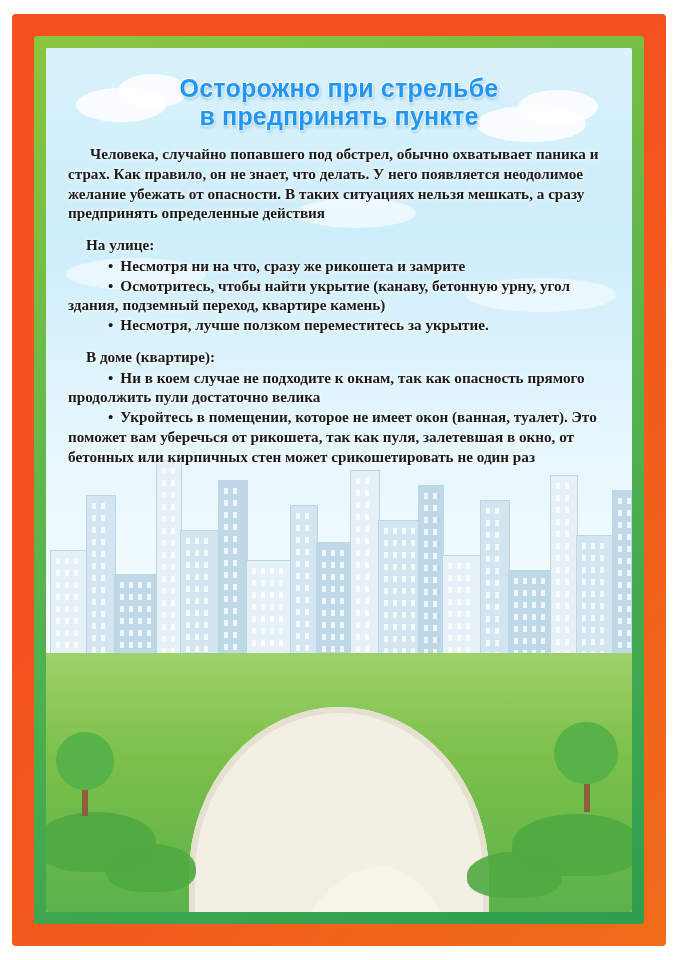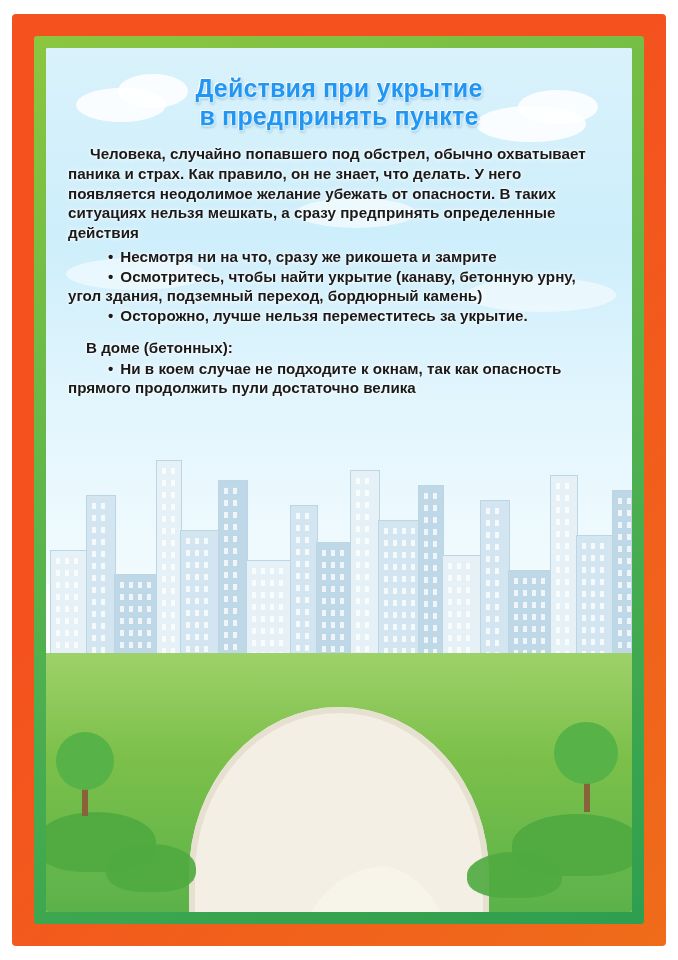--- a/index.html
+++ b/index.html
@@ -167,20 +167,21 @@
 
   .body-text {
     font-size: 15.2px;
     line-height: 1.30;
     font-weight: bold;
     color: #1a1a1a;
     text-shadow: 0 0 3px rgba(255,255,255,.95), 0 0 6px rgba(255,255,255,.9);
   }
   .para {
     margin: 0 0 4px 0;
+    font-family: Liberation Serif, serif;
   }
   .para.indent {
     text-indent: 22px;
   }
   .section-head {
     margin: 12px 0 1px 0;
     text-indent: 18px;
   }
   .bullet {
     margin: 0;
@@ -785,33 +786,35 @@
       <div class="tree-trunk" style="left:36px; bottom:96px; height:40px;"></div>
       <div class="tree-top" style="left:10px; bottom:122px; width:58px; height:58px;"></div>
       <div class="tree-trunk" style="right:42px; bottom:100px; height:44px;"></div>
       <div class="tree-top" style="right:14px; bottom:128px; width:64px; height:62px;"></div>
     </div>
 
     <div class="content">
 
       <div class="title-wrap">
         <div class="title">
-          <span>Действия при укрытие</span>
+          <span>Осторожно при стрельбе</span>
           <span class="line2">в предпринять пункте</span>
         </div>
       </div>
 
       <div class="body-text">
 
         <p class="para indent">Человека, случайно попавшего под обстрел, обычно охватывает паника и страх. Как правило, он не знает, что делать. У него появляется неодолимое желание убежать от опасности. В таких ситуациях нельзя мешкать, а сразу предпринять определенные действия</p>
 
+        <p class="para section-head">На улице:</p>
         <p class="para bullet"><span class="dot">•</span><span>Несмотря ни на что, сразу же рикошета и замрите</span></p>
-        <p class="para bullet"><span class="dot">•</span><span>Осмотритесь, чтобы найти укрытие (канаву, бетонную урну, угол здания, подземный переход, бордюрный камень)</span></p>
-        <p class="para bullet"><span class="dot">•</span><span>Осторожно, лучше нельзя переместитесь за укрытие.</span></p>
-
-        <p class="para section-head">В доме (бетонных):</p>
+        <p class="para bullet"><span class="dot">•</span><span>Осмотритесь, чтобы найти укрытие (канаву, бетонную урну, угол здания, подземный переход, квартире камень)</span></p>
+        <p class="para bullet"><span class="dot">•</span><span>Несмотря, лучше ползком переместитесь за укрытие.</span></p>
+
+        <p class="para section-head">В доме (квартире):</p>
         <p class="para bullet"><span class="dot">•</span><span>Ни в коем случае не подходите к окнам, так как опасность прямого продолжить пули достаточно велика</span></p>
+        <p class="para bullet"><span class="dot">•</span><span>Укройтесь в помещении, которое не имеет окон (ванная, туалет). Это поможет вам уберечься от рикошета, так как пуля, залетевшая в окно, от бетонных или кирпичных стен может срикошетировать не один раз</span></p>
 
       </div>
     </div>
 
   </div>
 </div>
 
 </body></html>

